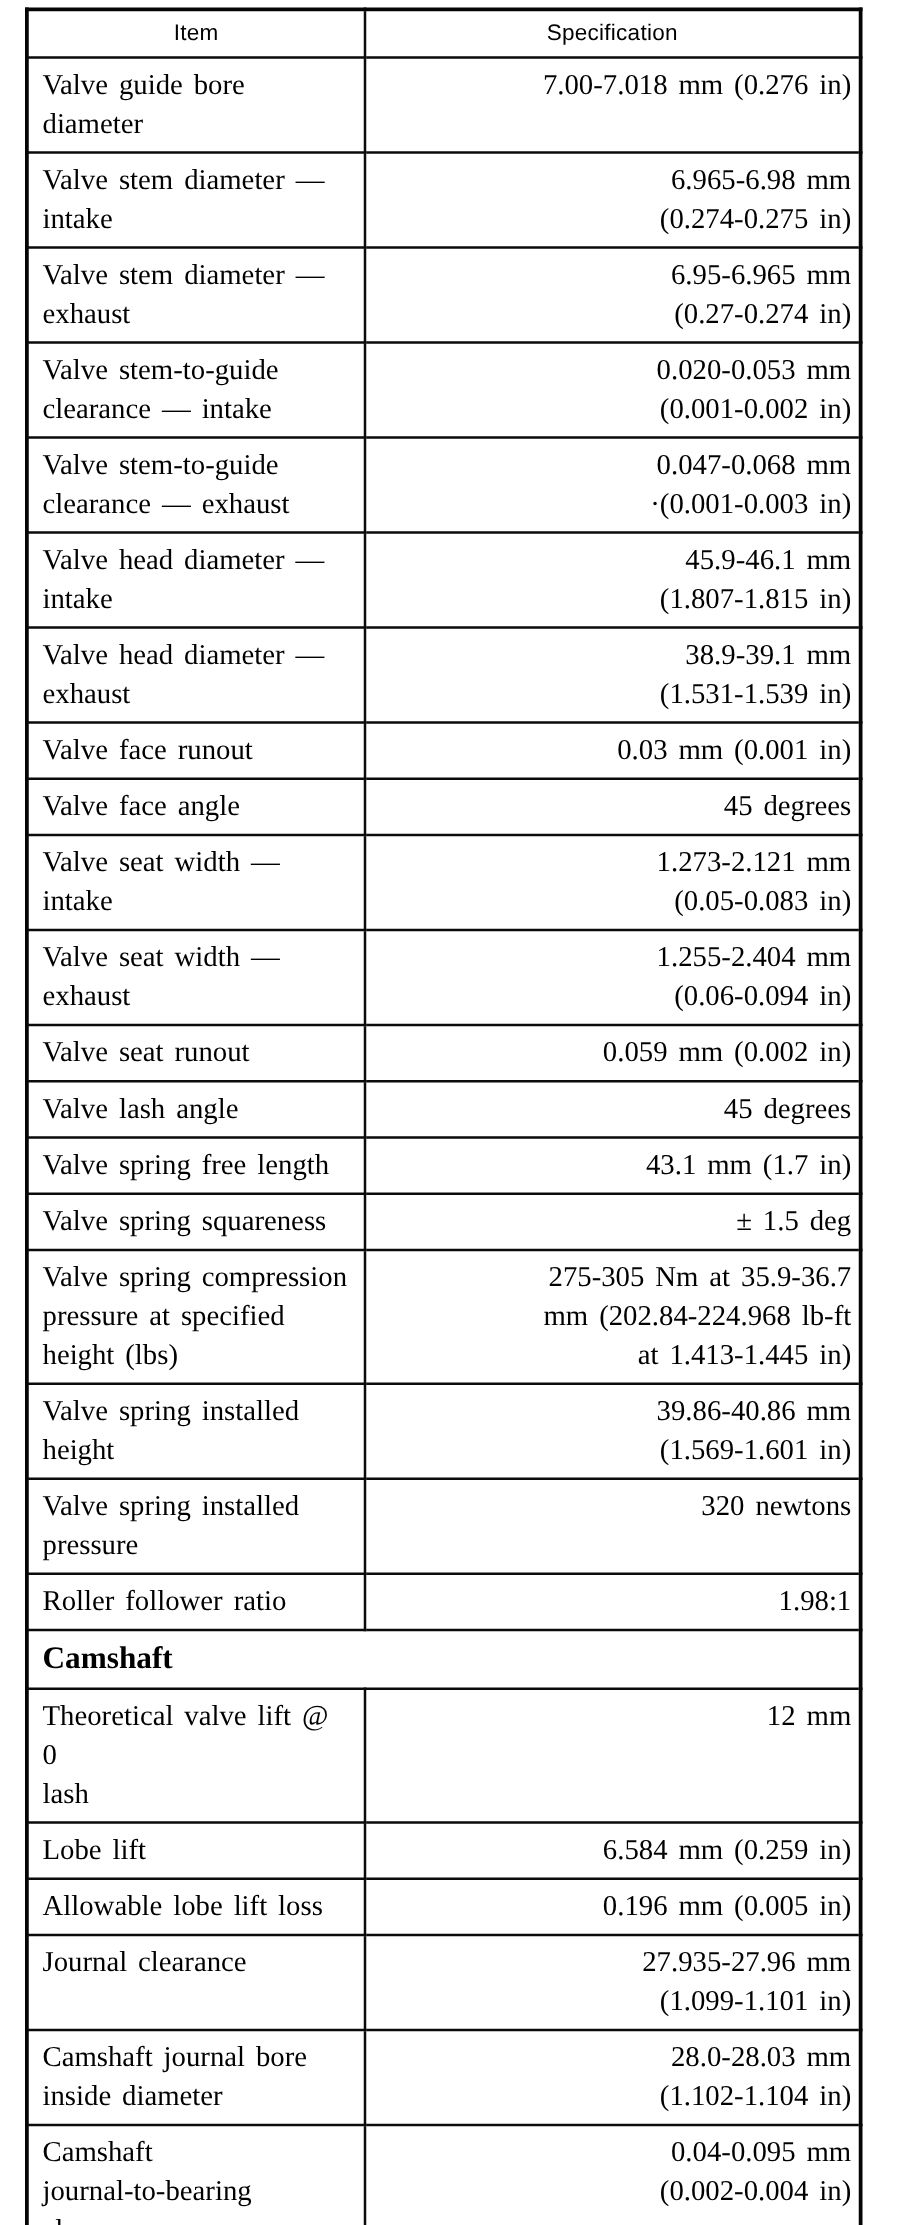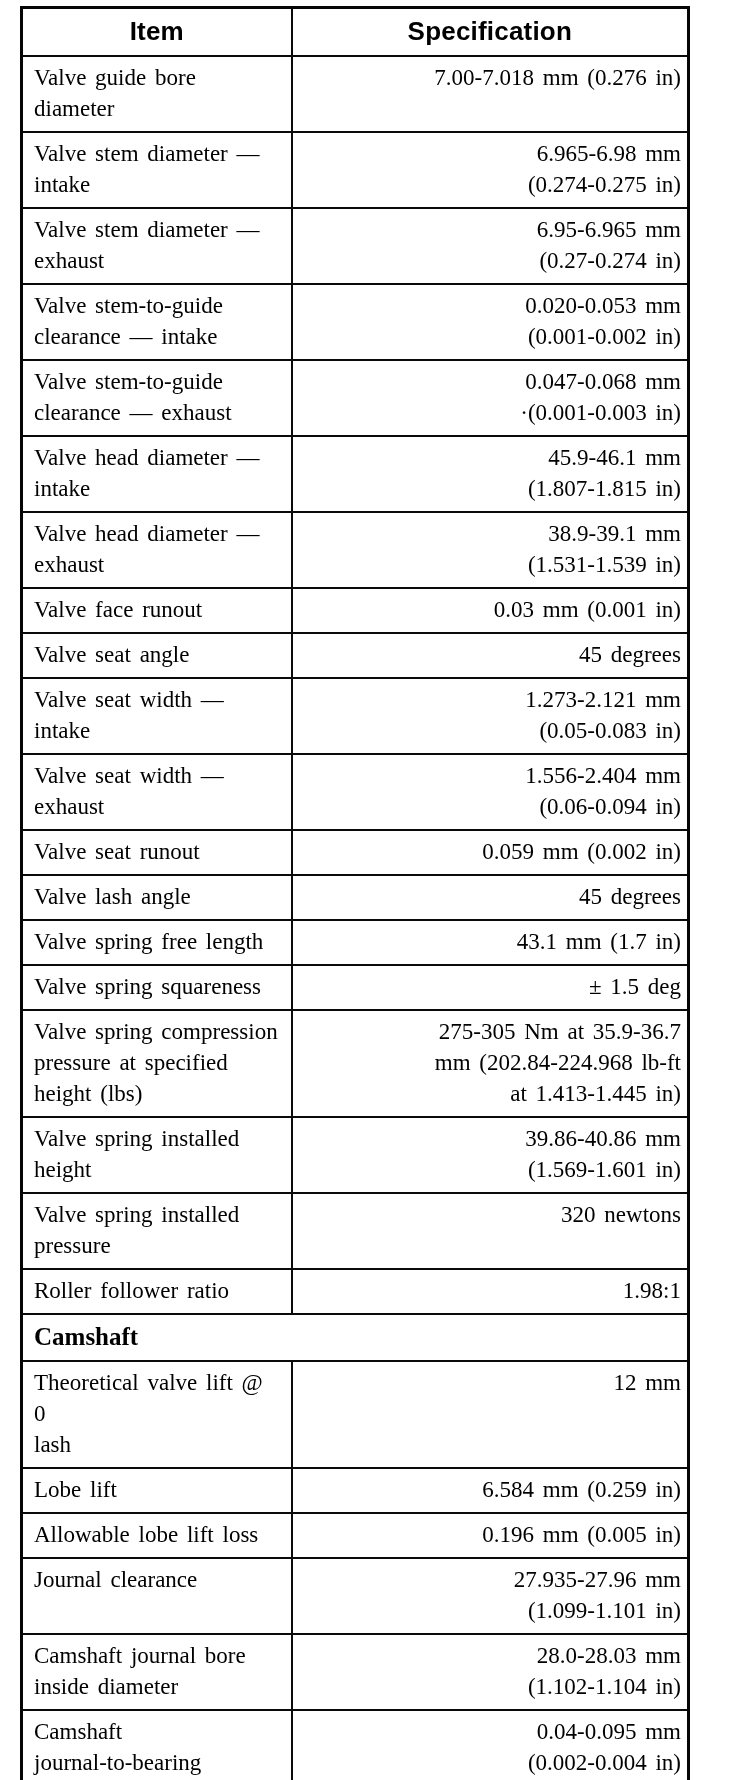--- a/index.html
+++ b/index.html
@@ -29,22 +29,22 @@
   col.item-col { width: 40.5%; }
   col.spec-col { width: 59.5%; }
   th, td {
     border: 2px solid #0a0a0a;
     vertical-align: top;
     white-space: pre-line;
     overflow: hidden;
   }
   th {
     font-family: "Liberation Sans", sans-serif;
-    font-weight: bold;
-    font-size: 26px;
+    font-weight: normal;
+    font-size: 18px;
     text-align: center;
     padding: 7px 4px 8px 4px;
     letter-spacing: 0.2px;
   }
   td {
     font-size: 23px;
     line-height: 31px;
     word-spacing: 3px;
   }
   td.item-cell {
@@ -118,33 +118,33 @@
           <td class="item-cell">Valve head diameter —
 exhaust</td>
           <td class="spec-cell">38.9-39.1 mm
 (1.531-1.539 in)</td>
         </tr>
         <tr>
           <td class="item-cell">Valve face runout</td>
           <td class="spec-cell">0.03 mm (0.001 in)</td>
         </tr>
         <tr>
-          <td class="item-cell">Valve seat angle</td>
+          <td class="item-cell">Valve face angle</td>
           <td class="spec-cell">45 degrees</td>
         </tr>
         <tr>
           <td class="item-cell">Valve seat width —
 intake</td>
           <td class="spec-cell">1.273-2.121 mm
 (0.05-0.083 in)</td>
         </tr>
         <tr>
           <td class="item-cell">Valve seat width —
 exhaust</td>
-          <td class="spec-cell">1.556-2.404 mm
+          <td class="spec-cell">1.255-2.404 mm
 (0.06-0.094 in)</td>
         </tr>
         <tr>
           <td class="item-cell">Valve seat runout</td>
           <td class="spec-cell">0.059 mm (0.002 in)</td>
         </tr>
         <tr>
           <td class="item-cell">Valve lash angle</td>
           <td class="spec-cell">45 degrees</td>
         </tr>

